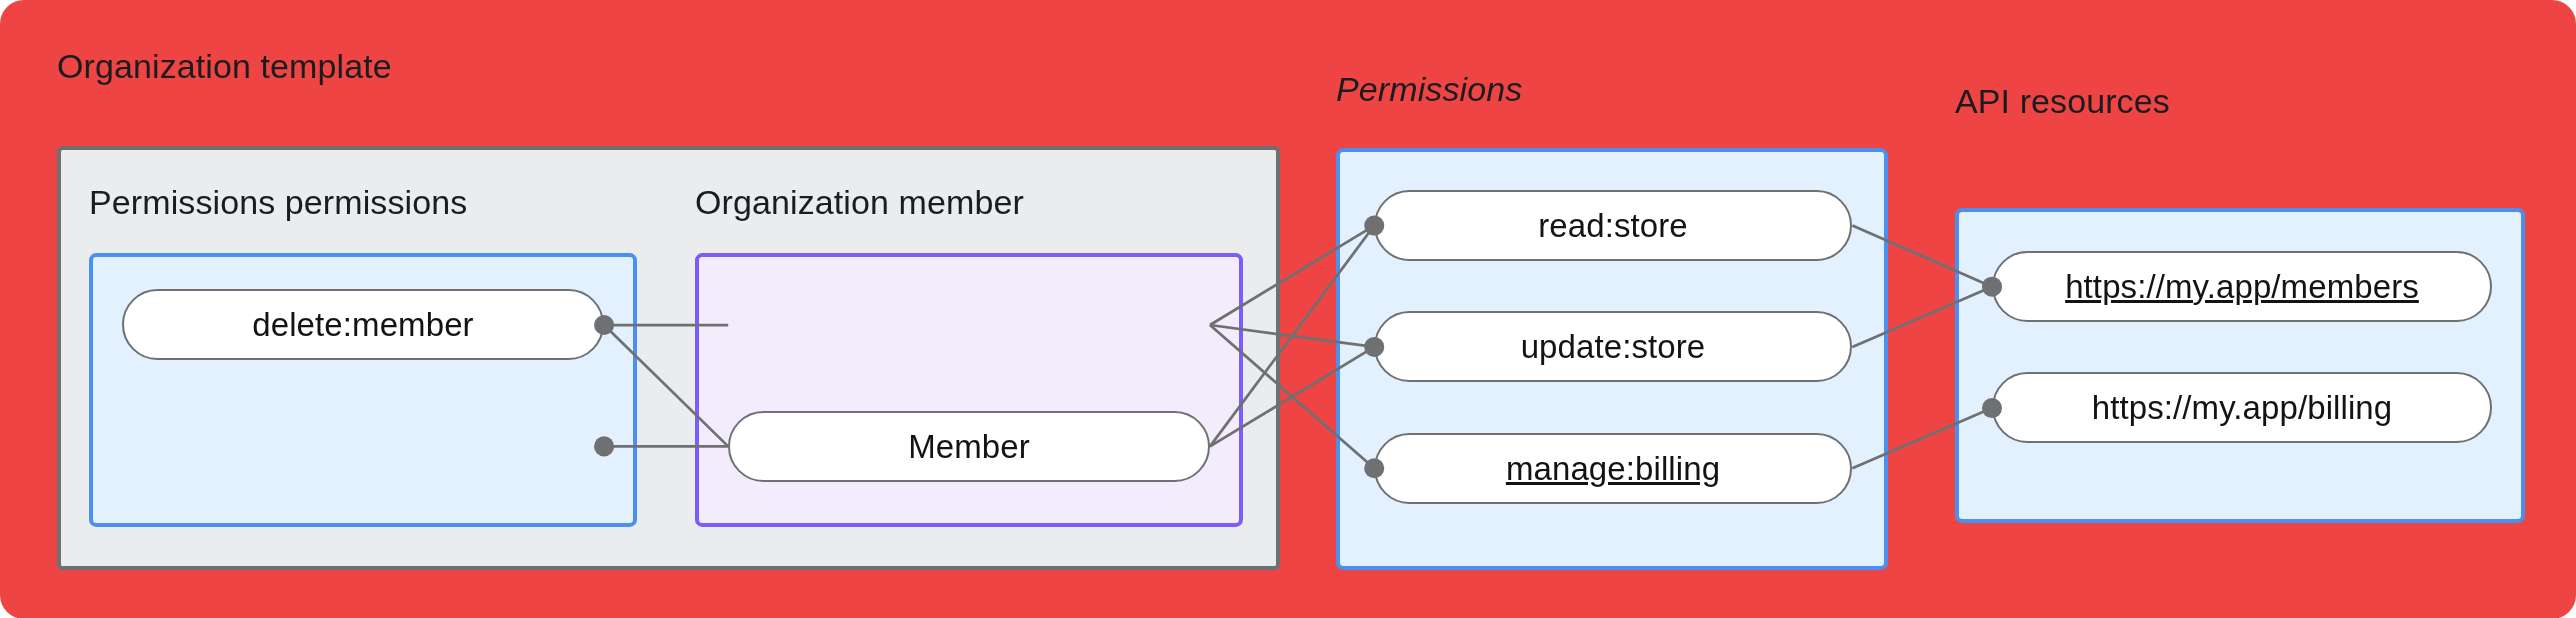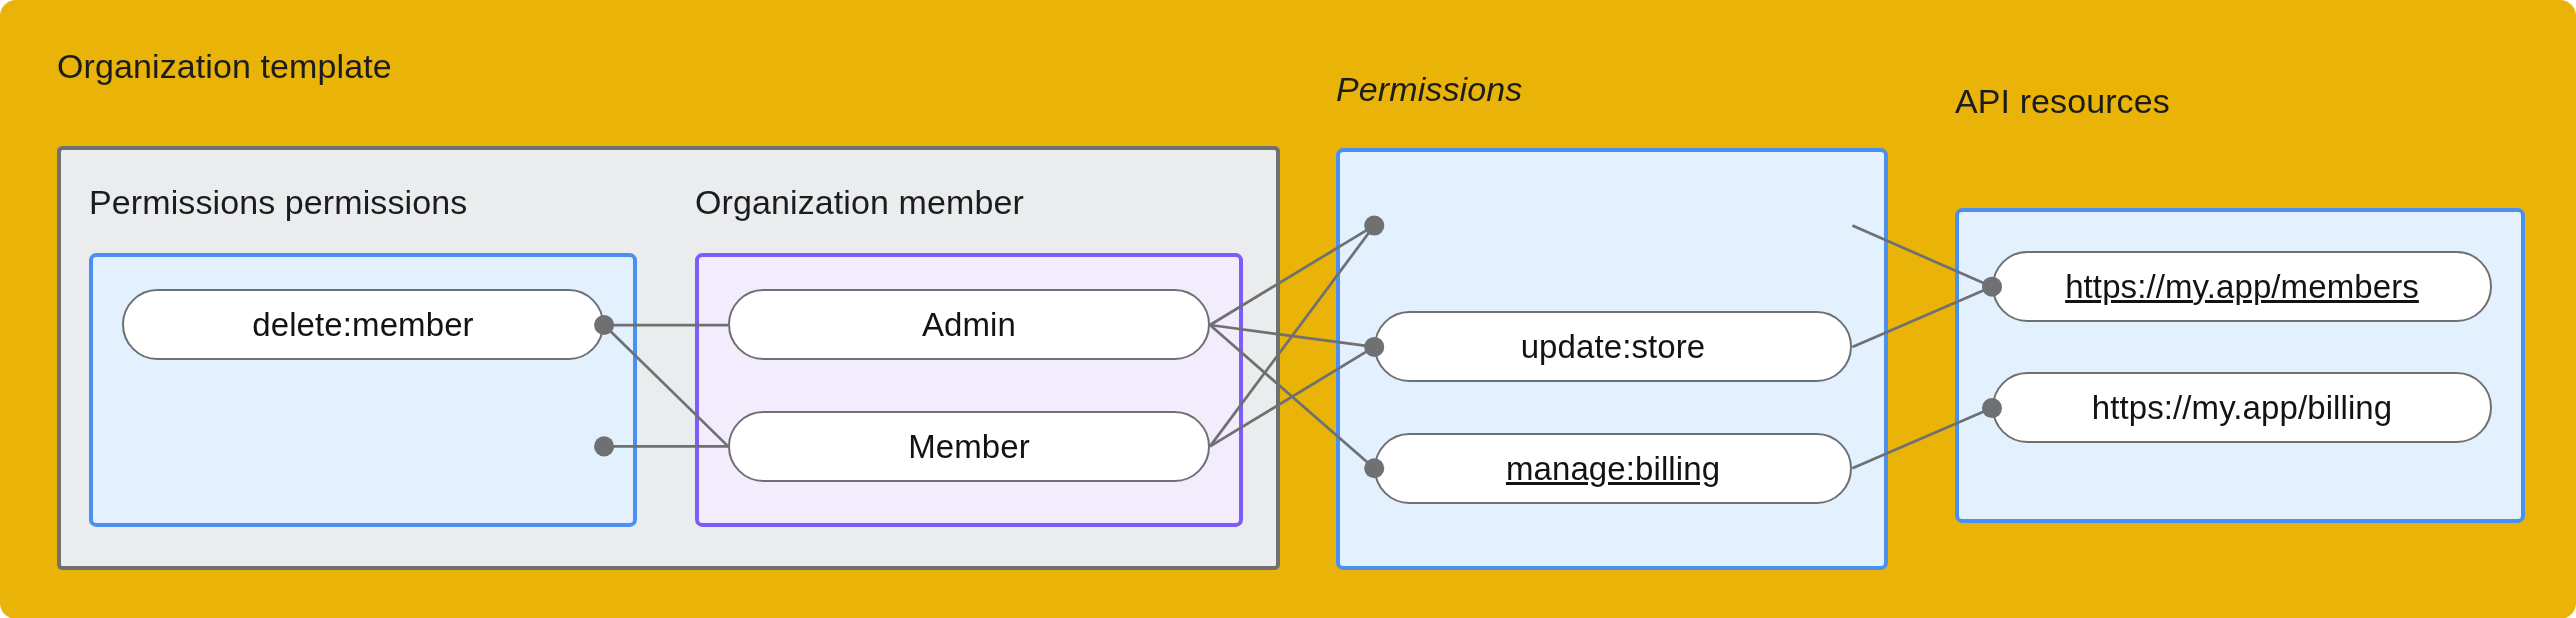--- a/index.html
+++ b/index.html
@@ -4,22 +4,22 @@
 <style>
   html, body {
     margin: 0;
     padding: 0;
     background: #ffffff;
   }
   #stage {
     position: relative;
     width: 2576px;
     height: 619px;
-    background: #eab308;
-    border-radius: 16px;
+    background: #ef4444;
+    border-radius: 24px;
     overflow: hidden;
     font-family: "Liberation Sans", sans-serif;
   }
 
   
   .group {
     position: absolute;
     box-sizing: border-box;
     border-radius: 7.3px;
   }
@@ -77,28 +77,28 @@
 
   <div class="group blue" style="left:89px; top:253px; width:548px; height:274px;"></div>
 
   <div class="pill" style="left:122px; top:289px; width:482px; height:71px;">delete:member</div>
 
 
   <div class="title inner" style="left:695px; top:183px;">Organization member</div>
 
   <div class="group purple" style="left:695px; top:253px; width:548px; height:274px;"></div>
 
-  <div class="pill" style="left:728px; top:289px; width:482px; height:71px;">Admin</div>
 
   <div class="pill" style="left:728px; top:411px; width:482px; height:71px;">Member</div>
 
   <div class="title inner" style="left:1336px; top:70px;font-style:italic;">Permissions</div>
 
   <div class="group blue" style="left:1336px; top:148px; width:552px; height:422px;"></div>
 
+  <div class="pill" style="left:1374px; top:190px; width:478px; height:71px;">read:store</div>
 
   <div class="pill" style="left:1374px; top:311px; width:478px; height:71px;">update:store</div>
 
   <div class="pill" style="left:1374px; top:433px; width:478px; height:71px;text-decoration:underline;">manage:billing</div>
 
   <div class="title inner" style="left:1955px; top:82px;">API resources</div>
 
   <div class="group blue" style="left:1955px; top:208px; width:570px; height:315px;"></div>
 
   <div class="pill" style="left:1992px; top:251px; width:500px; height:71px;text-decoration:underline;">https://my.app/members</div>

